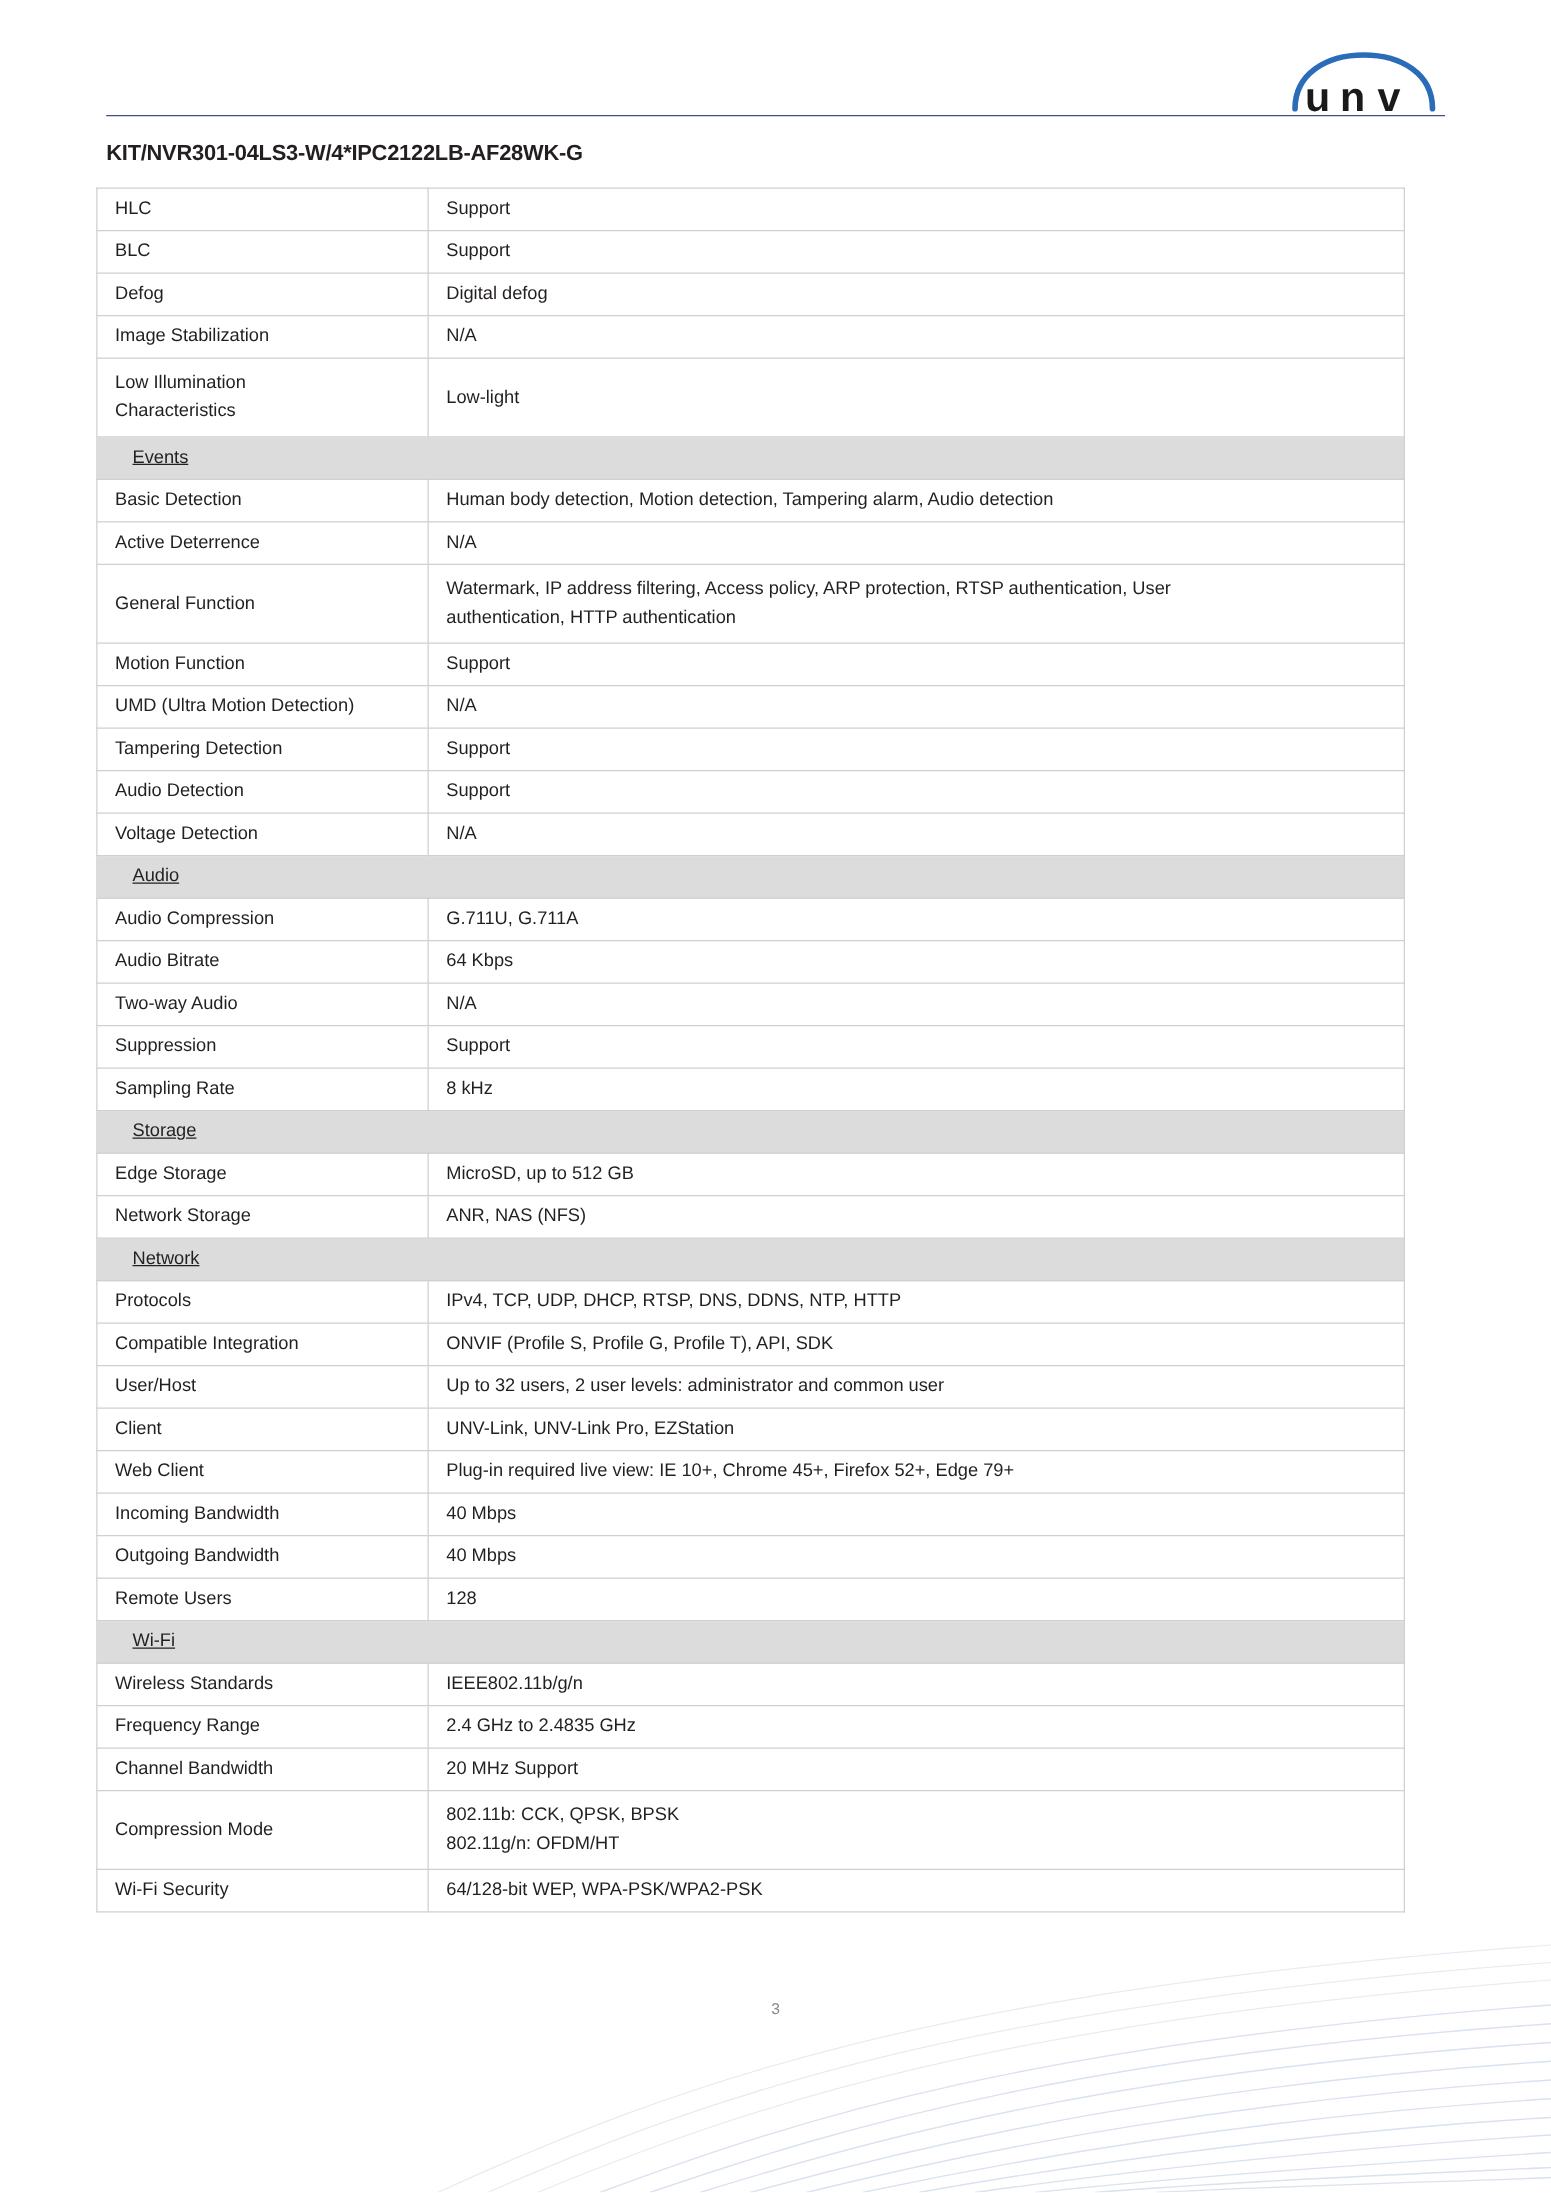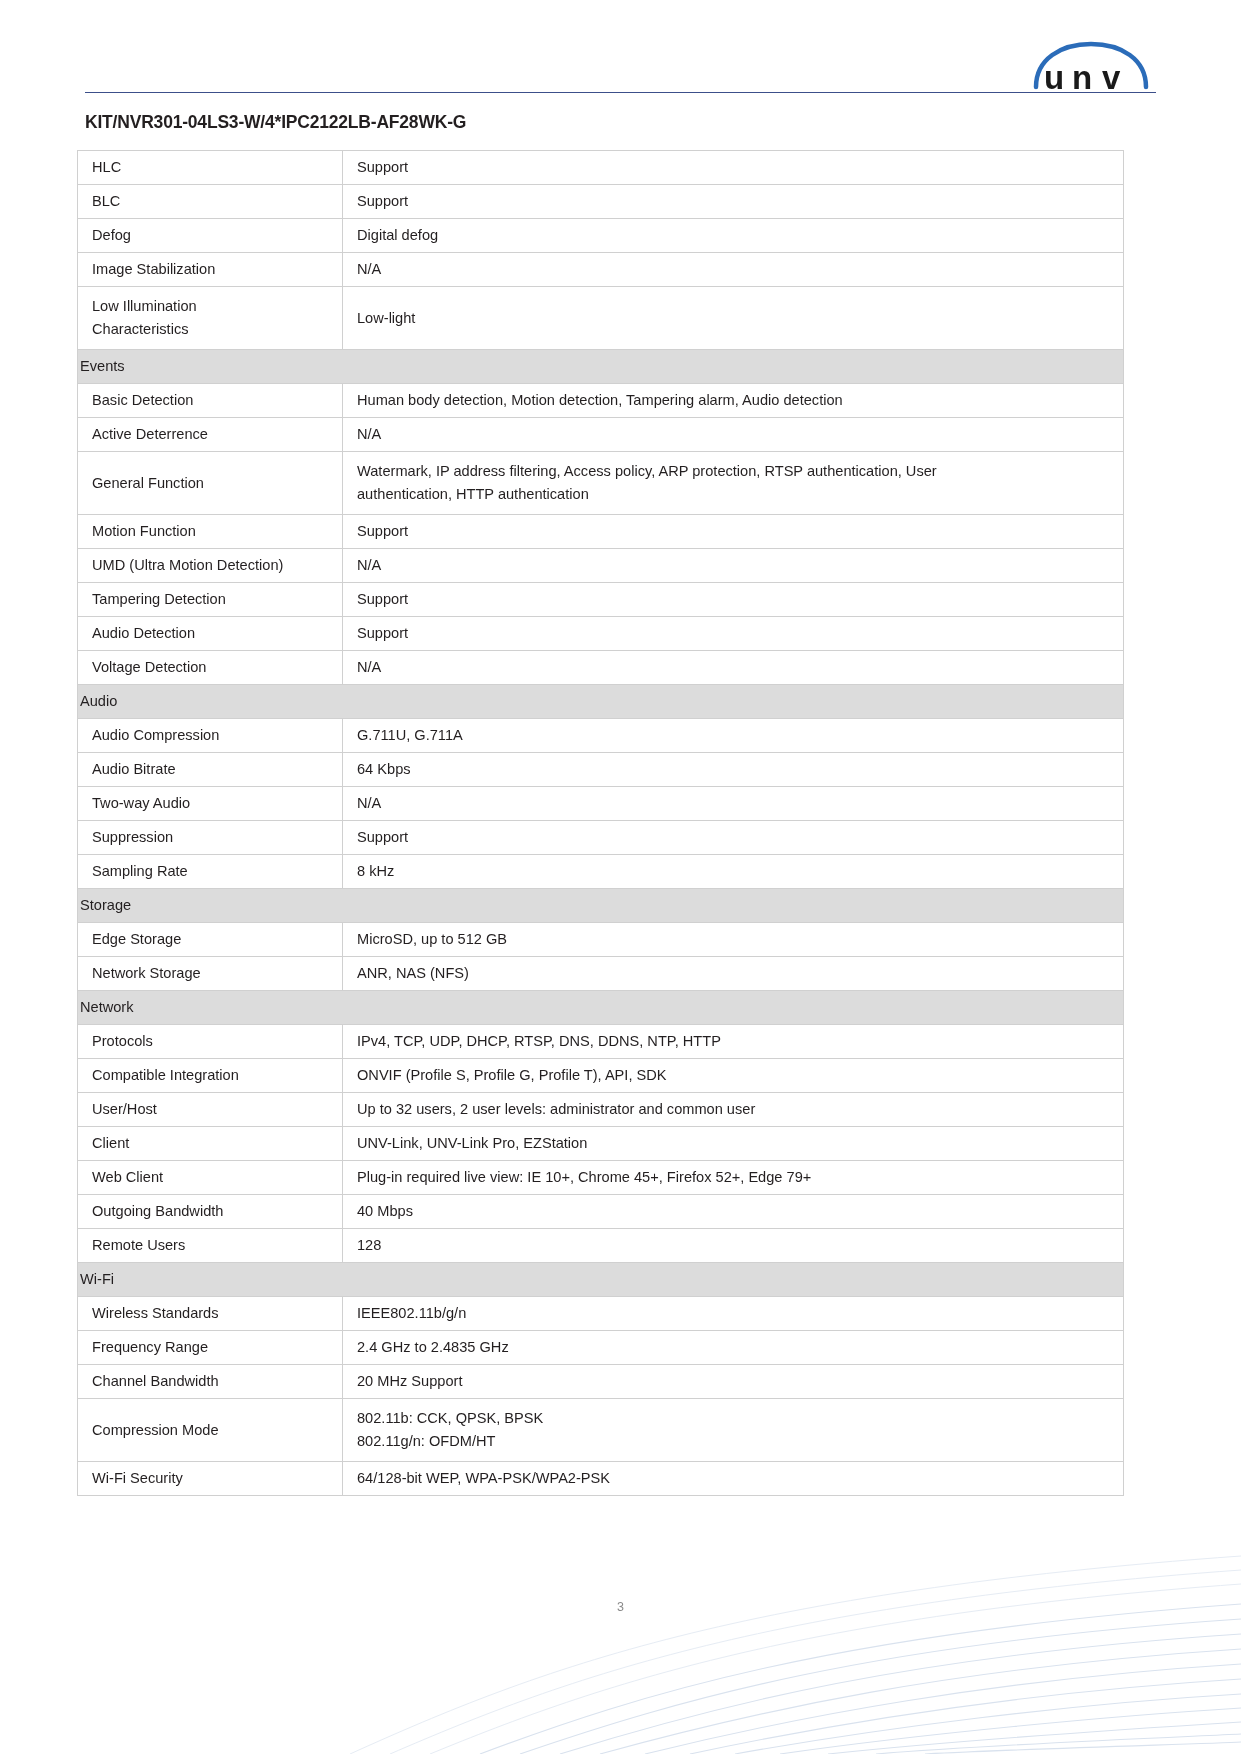--- a/index.html
+++ b/index.html
@@ -73,23 +73,24 @@
     line-height: 1.55;
     color: #231f20;
     height: 33px;
   }
   .col-label { width: 265px; }
   .col-value { width: 781px; }
 
   tr.section td {
     background: #dcdcdc;
     font-size: 14.6px;
-    padding-left: 2px;
+    padding-left: 28px;
     border-left: 1px solid #d0d0d0;
     border-right: 1px solid #d0d0d0;
+    text-decoration: underline;
   }
   td.two-line {
     height: 62px;
   }
   .linebreak-cell span {
     display: block;
   }
 
   
   .page-number {
@@ -257,20 +258,24 @@
         <td>User/Host</td>
         <td>Up to 32 users, 2 user levels: administrator and common user</td>
       </tr>
       <tr>
         <td>Client</td>
         <td>UNV-Link, UNV-Link Pro, EZStation</td>
       </tr>
       <tr>
         <td>Web Client</td>
         <td>Plug-in required live view: IE 10+, Chrome 45+, Firefox 52+, Edge 79+</td>
+      </tr>
+      <tr>
+        <td>Incoming Bandwidth</td>
+        <td>40 Mbps</td>
       </tr>
       <tr>
         <td>Outgoing Bandwidth</td>
         <td>40 Mbps</td>
       </tr>
       <tr>
         <td>Remote Users</td>
         <td>128</td>
       </tr>
 

